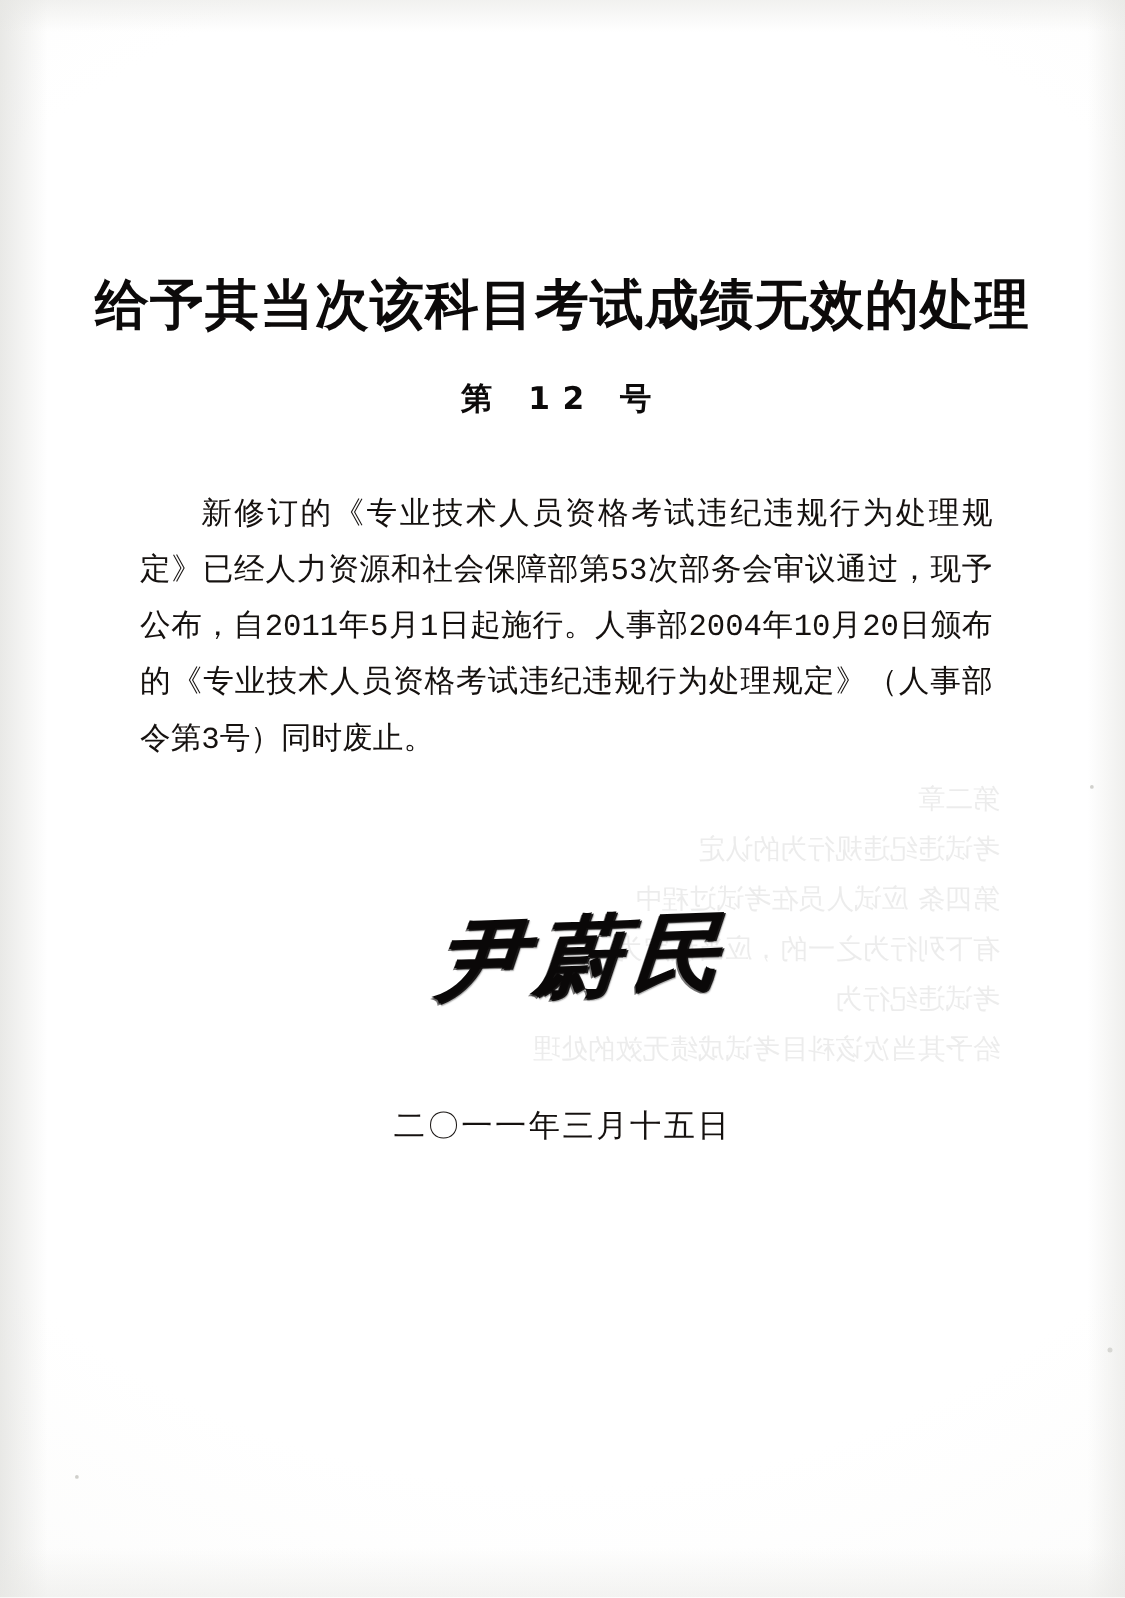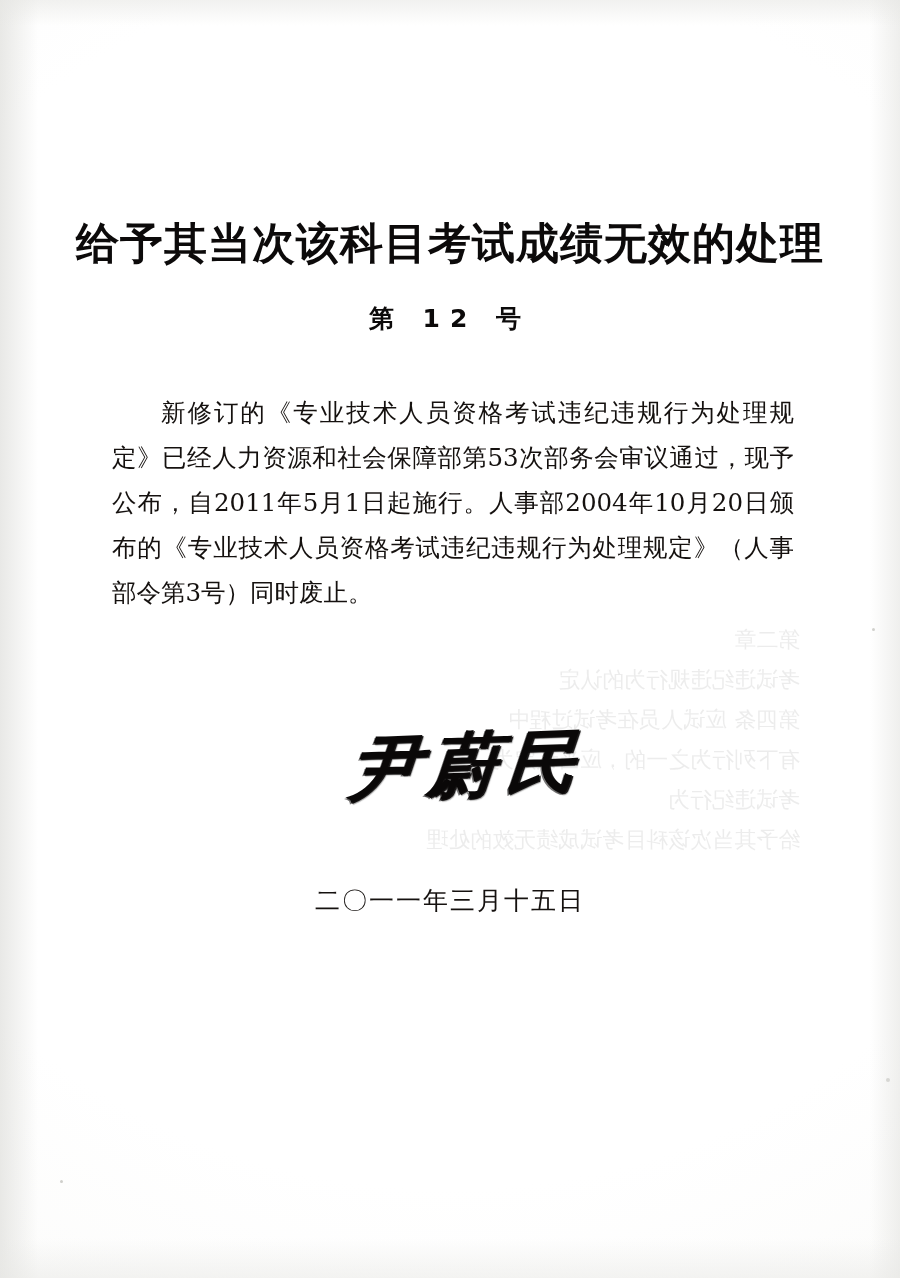--- a/index.html
+++ b/index.html
@@ -91,20 +91,21 @@
     font-family: "DejaVu Serif", "Liberation Serif", serif;
     font-size: 24.5px;
     line-height: 45px;
     text-align: justify;
     text-justify: inter-ideograph;
     color: #15110f;
   }
   .body-text p {
     margin: 0;
     text-indent: 2em;
+    font-family: Liberation Mono, monospace;
   }
 
   .signer-row {
     position: absolute;
     top: 748px;
     left: 112px;
     width: 682px;
     height: 110px;
   }
   .signer-label {

